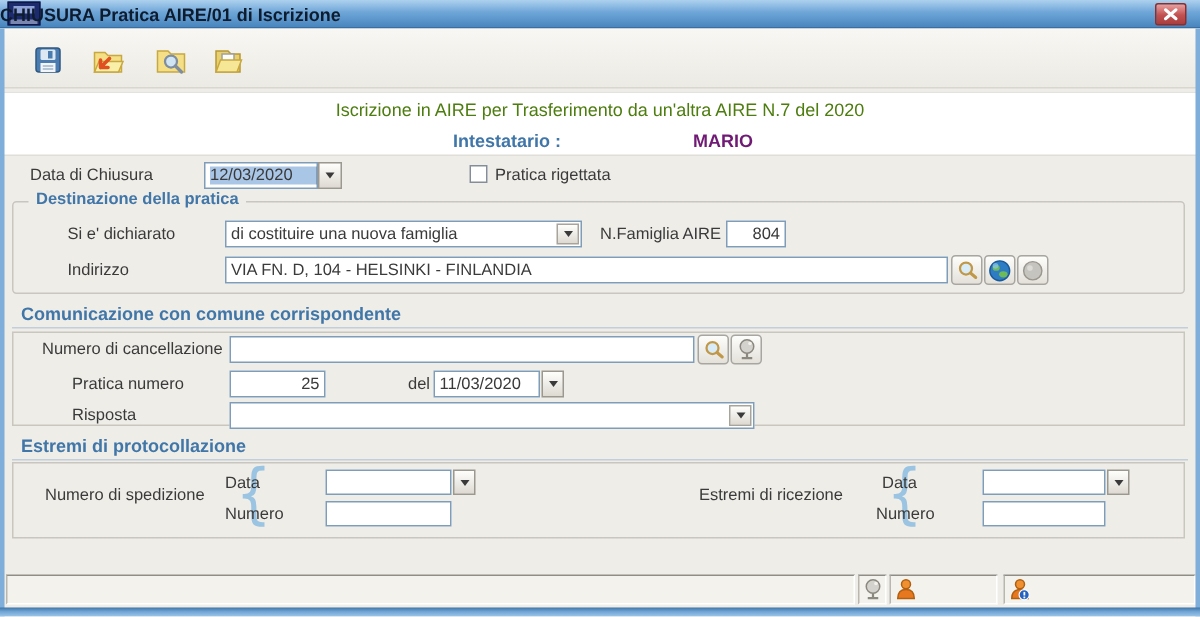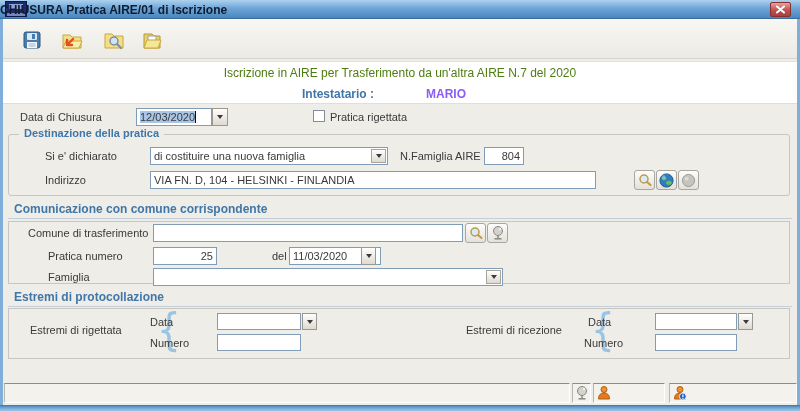--- a/index.html
+++ b/index.html
@@ -26,38 +26,38 @@
              background:linear-gradient(180deg,#F8F7F3,#ECEAE4); border-bottom:1px solid #D9D6CF; }
   .tool-btn { position:absolute; top:7px; width:28px; height:27px; display:flex;
               align-items:center; justify-content:center; border-radius:3px; cursor:pointer; }
 
   
   .header-band { position:absolute; left:0; top:61px; width:800px; height:43px; background:#FFFFFF;
                  border-top:1px solid #E4E2DC; border-bottom:1px solid #E0DED8; }
   .band-line1 { position:absolute; left:0; top:4px; width:100%; text-align:center;
                 color:#4d7c0f; font-weight:normal; font-size:12px; }
   .band-lbl { position:absolute; left:302px; top:25px; color:#4076A8; font-weight:bold; font-size:12px; }
-  .band-val { position:absolute; left:426px; top:25px; color:#8b5cf6; font-weight:bold; font-size:12px; }
+  .band-val { position:absolute; left:462px; top:25px; color:#701a75; font-weight:bold; font-size:12px; }
 
   
   .lbl { position:absolute; color:#3A3A3A; white-space:nowrap; }
   .r { text-align:left; }
   .tb { position:absolute; background:#FFF; border:1px solid #7F9DB9; height:18px;
         display:flex; align-items:center; padding:0 3px; overflow:hidden; white-space:nowrap; }
   .tb.num { justify-content:flex-end; }
   .combo-arrow { position:absolute; width:16px; height:18px; border:1px solid #9B9890;
                  background:linear-gradient(180deg,#FEFEFC,#DEDAD2);
                  display:flex; align-items:center; justify-content:center; cursor:pointer; }
   .tri { width:0; height:0; border-left:3.5px solid transparent; border-right:3.5px solid transparent;
          border-top:4.5px solid #3A3A3A; }
   .combo { padding-right:18px; }
   .combo .in-arrow { position:absolute; right:1px; top:1px; width:15px; height:14px; border:1px solid #A8A49C;
                      background:linear-gradient(180deg,#FEFEFC,#DEDAD2);
                      display:flex; align-items:center; justify-content:center; cursor:pointer; }
-  .sel { background:#AAC6E6; border-right:1px solid #111; padding-right:0; }
+  .sel { background:#AAC6E6; border-right:1px solid #111; padding-right:16px; }
   .checkbox { position:absolute; width:12px; height:12px; background:#FFF; border:1px solid #858D9B; cursor:pointer; }
   .icon-btn { position:absolute; width:21px; height:20px; border:1px solid #A8A6A0; border-radius:3px;
               background:linear-gradient(180deg,#FDFDFB,#E4E1DA);
               display:flex; align-items:center; justify-content:center; cursor:pointer; }
 
   
   .groupbox { position:absolute; left:8px; width:782px; border:1px solid #C9C6BF; border-radius:3px; }
   .gb-legend { position:absolute; left:10px; top:-8px; background:#EFEDE8; padding:0 5px;
                color:#4076A8; font-weight:bold; font-size:11px; }
   .section-h { position:absolute; left:8px; width:784px; padding:0 0 2px 6px;
@@ -154,21 +154,21 @@
     <span>di costituire una nuova famiglia</span>
     <span class="in-arrow">
         <span class="tri"></span>
       </span>
   </div>
   <div class="lbl" style="left:400px; top:150px">N.Famiglia AIRE</div>
   <div class="tb num" style="left:484px; top:147px; width:40px">
     <span>804</span>
   </div>
   <div class="lbl r" style="left:45px; top:174px; width:100px">Indirizzo</div>
-  <div class="tb" style="left:150px; top:171px; width:446px">
+  <div class="tb" style="left:150px; top:171px; width:482px">
     <span>VIA FN. D, 104 - HELSINKI - FINLANDIA</span>
   </div>
   <div class="icon-btn" style="left:634px; top:170px">
     <svg width="16" height="16" viewBox="0 0 16 16">
       <circle cx="7" cy="7" r="4" fill="#D8ECF8" stroke="#C09848" stroke-width="1.5"></circle>
       <line x1="10" y1="10" x2="13.5" y2="13" stroke="#C09848" stroke-width="2" stroke-linecap="round"></line>
     </svg>
   </div>
   <div class="icon-btn" style="left:656px; top:170px">
     <svg width="17" height="17" viewBox="0 0 18 18">
@@ -180,21 +180,21 @@
   </div>
   <div class="icon-btn" style="left:678px; top:170px">
     <svg width="15" height="15" viewBox="0 0 16 16">
       <circle cx="8" cy="8" r="6.5" fill="#C6C4BE" stroke="#98968E"></circle>
       <circle cx="6" cy="6" r="2" fill="#DDDBD5"></circle>
     </svg>
   </div>
 
   <div class="section-h" style="top:202px">Comunicazione con comune corrispondente</div>
   <div class="section-box" style="top:221px; height:63px"></div>
-  <div class="lbl r" style="left:28px; top:227px; width:120px">Comune di trasferimento</div>
+  <div class="lbl r" style="left:28px; top:227px; width:120px">Numero di cancellazione</div>
   <div class="tb" style="left:153px; top:224px; width:310px">
     <span></span>
   </div>
   <div class="icon-btn" style="left:465px; top:223px">
     <svg width="16" height="16" viewBox="0 0 16 16">
       <circle cx="7" cy="7" r="4" fill="#D8ECF8" stroke="#C09848" stroke-width="1.5"></circle>
       <line x1="10" y1="10" x2="13.5" y2="13" stroke="#C09848" stroke-width="2" stroke-linecap="round"></line>
     </svg>
   </div>
   <div class="icon-btn" style="left:487px; top:223px">
@@ -203,37 +203,37 @@
       <circle cx="9" cy="4" r="1.2" fill="#F2F1EC"></circle>
       <line x1="7" y1="10.5" x2="7" y2="13" stroke="#8A887F" stroke-width="1.5"></line>
       <line x1="3.5" y1="13.8" x2="10.5" y2="13.8" stroke="#8A887F" stroke-width="1.5"></line>
     </svg>
   </div>
   <div class="lbl r" style="left:48px; top:250px; width:100px">Pratica numero</div>
   <div class="tb num" style="left:153px; top:247px; width:64px">
     <span>25</span>
   </div>
   <div class="lbl" style="left:272px; top:250px">del</div>
-  <div class="tb" style="left:289px; top:247px; width:92px">
+  <div class="tb" style="left:289px; top:247px; width:71px">
     <span>11/03/2020</span>
   </div>
   <div class="combo-arrow" style="left:361px; top:247px; width:15px">
       <span class="tri"></span>
     </div>
-  <div class="lbl r" style="left:48px; top:271px; width:100px">Famiglia</div>
+  <div class="lbl r" style="left:48px; top:271px; width:100px">Risposta</div>
   <div class="tb combo" style="left:153px; top:268px; width:350px">
     <span class="in-arrow">
         <span class="tri"></span>
       </span>
   </div>
 
   <div class="section-h" style="top:290px">Estremi di protocollazione</div>
   <div class="section-box" style="top:308px; height:51px"></div>
 
-  <div class="lbl r" style="left:30px; top:324px; width:126px">Estremi di rigettata</div>
+  <div class="lbl r" style="left:30px; top:324px; width:126px">Numero di spedizione</div>
   <div class="brace" style="left:155px; top:306px">{</div>
   <div class="lbl r" style="left:150px; top:316px; width:60px">Data</div>
   <div class="tb" style="left:217px; top:313px; width:84px; height:17px">
     <span></span>
   </div>
   <div class="combo-arrow" style="left:302px; top:313px; width:15px; height:17px">
       <span class="tri"></span>
     </div>
   <div class="lbl r" style="left:150px; top:337px; width:64px">Numero</div>
   <div class="tb" style="left:217px; top:334px; width:84px; height:17px">

